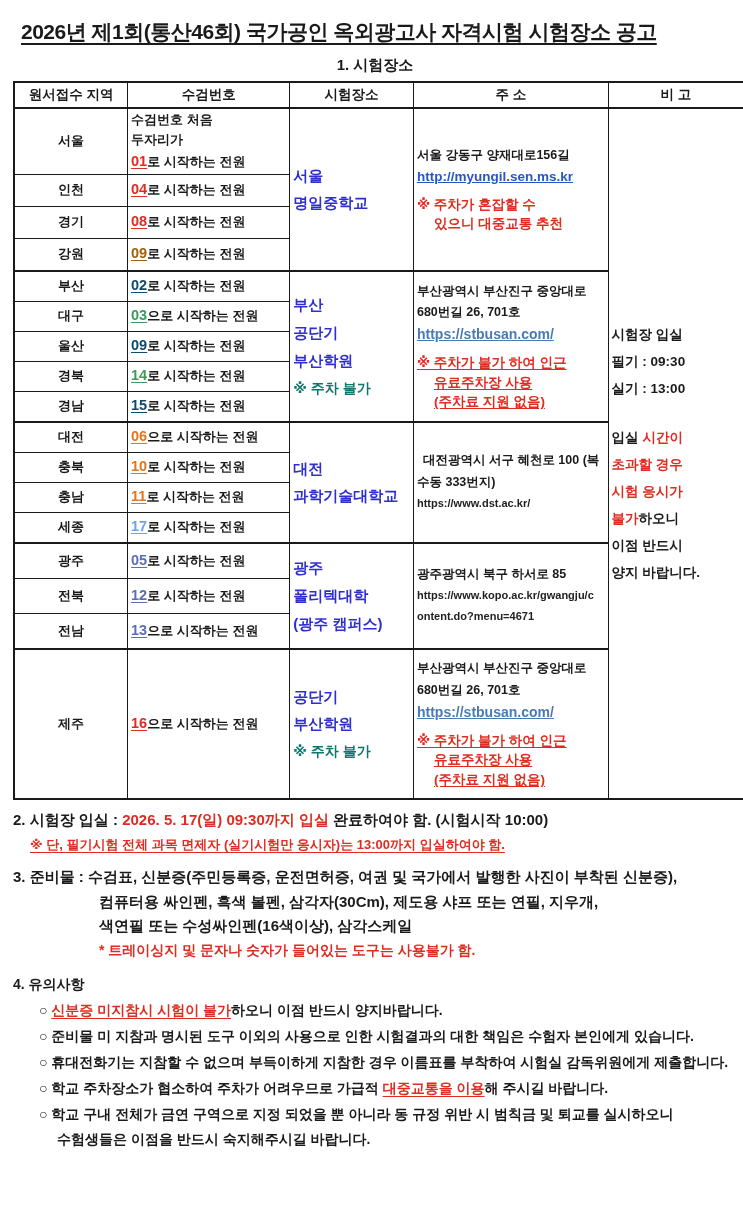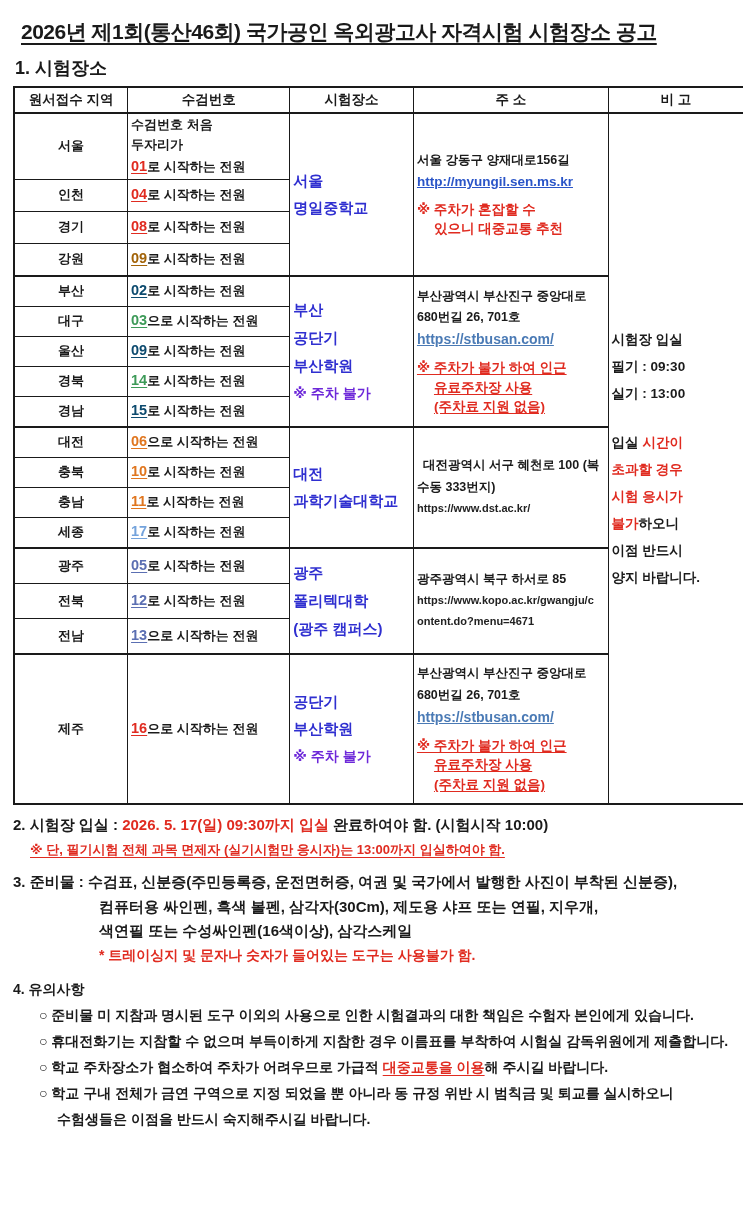--- a/index.html
+++ b/index.html
@@ -9,21 +9,21 @@
     color:#1a1a1a;font-weight:600;
     -webkit-font-smoothing:antialiased;
     overflow:hidden;
   }
   .page{padding:10px 8px 0 13px;}
   .title{
     font-size:21px;font-weight:800;letter-spacing:-0.5px;
     text-decoration:underline;text-underline-offset:4px;
     margin:8px 0 10px 8px;white-space:nowrap;
   }
-  .sec-head{font-size:18px;margin:4px 0 6px 2px;}
+  .sec-head{font-size:15px;margin:4px 0 6px 2px;text-align:center;}
   
   table.exam{
     border-collapse:collapse;width:732px;table-layout:fixed;
     font-size:13px;
   }
   table.exam td,table.exam th{
     border:1px solid #1a1a1a;vertical-align:middle;
     padding:1px 3px;overflow:hidden;
   }
   table.exam{border:2px solid #1a1a1a;}
@@ -36,21 +36,21 @@
   .num{font-weight:700;text-decoration:underline;text-underline-offset:2px;font-size:14.5px;}
   .c-red{color:#e02b20;}
   .c-violet{color:#0c4a6e;}
   .c-green{color:#3d9a58;}
   .c-orange{color:#e0761f;}
   .c-peri{color:#a16207;}
   .c-lblue{color:#74a3dc;}
   .c-slate{color:#5b6fb2;}
   td.venue{padding-left:9px;color:#2f2fd0;font-weight:700;font-size:15px;}
   td.venue .vln{line-height:1.85;}
-  td.venue .vnote{color:#6d28d9;font-size:14px;line-height:1.9;}
+  td.venue .vnote{color:#0f766e;font-size:14px;line-height:1.9;}
   td.addr{padding-left:6px;font-size:12.5px;line-height:1.7;}
   td.addr .alink{color:#2a55c8;text-decoration:underline;font-size:13.5px;font-weight:600;cursor:pointer;}
   td.addr .alink2{color:#4a7ab5;text-decoration:underline;font-size:14px;font-weight:600;cursor:pointer;}
   td.addr .plainlink{color:#222;font-size:11px;font-weight:600;cursor:pointer;line-height:1.5;}
   td.addr .rnote{color:#e02b20;line-height:1.45;font-size:13.5px;}
   td.addr .rnote.u{text-decoration:underline;text-underline-offset:2px;}
   td.addr .rnote-wrap{margin-top:6px;}
   td.remark{padding-left:8px;font-size:13.5px;line-height:2.0;vertical-align:middle;}
   .red{color:#e02b20;}
   .gap{height:22px;}
@@ -251,20 +251,21 @@
 
   <div class="s3">
     <div>3. 준비물 : 수검표, 신분증(주민등록증, 운전면허증, 여권 및 국가에서 발행한 사진이 부착된 신분증),</div>
     <div class="ind">컴퓨터용 싸인펜, 흑색 볼펜, 삼각자(30Cm), 제도용 샤프 또는 연필, 지우개,</div>
     <div class="ind">색연필 또는 수성싸인펜(16색이상), 삼각스케일</div>
     <div class="warn">* 트레이싱지 및 문자나 숫자가 들어있는 도구는 사용불가 함.</div>
   </div>
 
   <div class="s4">
     <div>4. 유의사항</div>
+    <div class="item"><span>○</span> <span class="u-red">신분증 미지참시 시험이 불가</span><span>하오니 이점 반드시 양지바랍니다.</span></div>
     <div class="item"><span>○</span> <span>준비물 미 지참과 명시된 도구 이외의 사용으로 인한 시험결과의 대한 책임은 수험자 본인에게 있습니다.</span></div>
     <div class="item"><span>○</span> <span>휴대전화기는 지참할 수 없으며 부득이하게 지참한 경우 이름표를 부착하여 시험실 감독위원에게 제출합니다.</span></div>
     <div class="item"><span>○</span> <span>학교 주차장소가 협소하여 주차가 어려우므로 가급적 </span><span class="u-red">대중교통을 이용</span><span>해 주시길 바랍니다.</span></div>
     <div class="item"><span>○</span> <span>학교 구내 전체가 금연 구역으로 지정 되었을 뿐 아니라 동 규정 위반 시 범칙금 및 퇴교를 실시하오니</span>
       <div class="cont">수험생들은 이점을 반드시 숙지해주시길 바랍니다.</div>
     </div>
   </div>
 
 </div>
 

